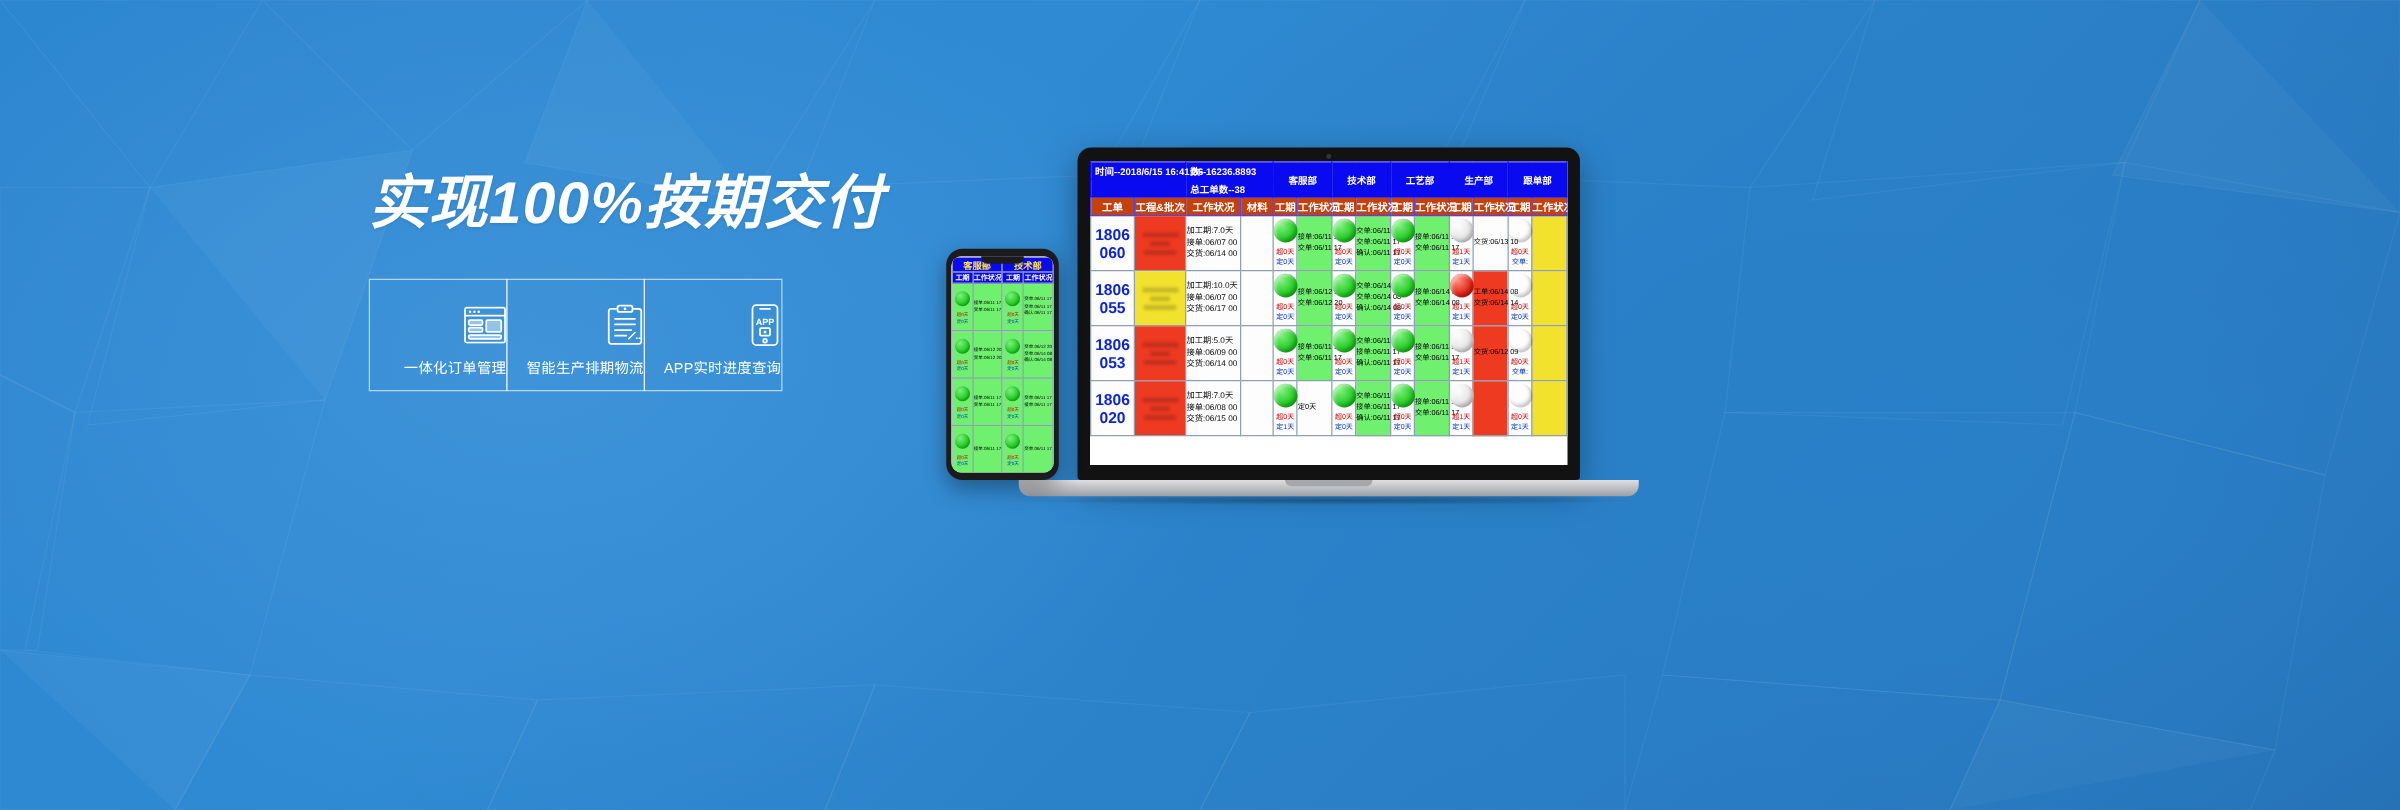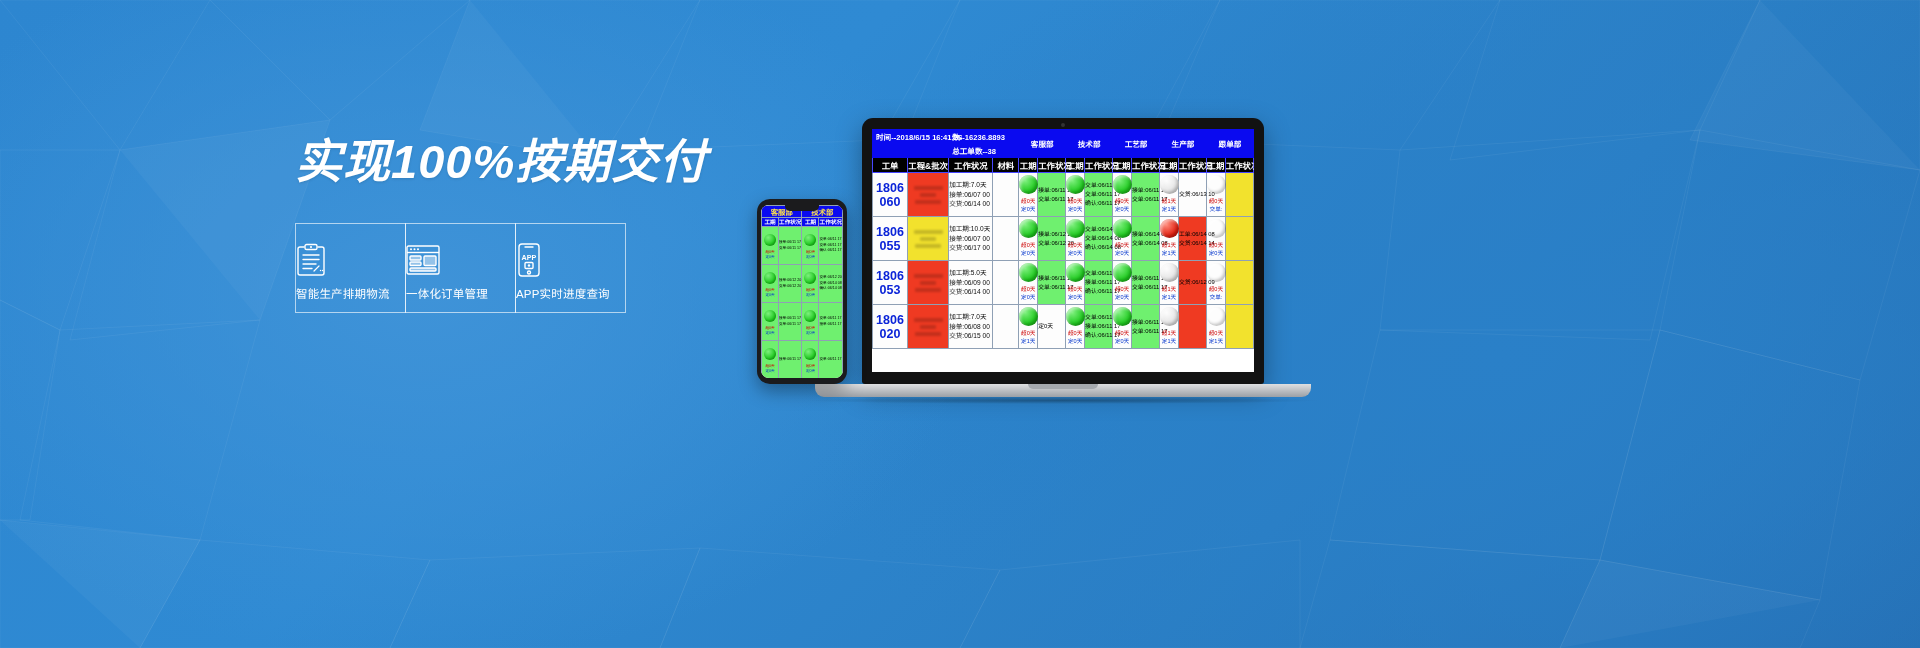--- a/index.html
+++ b/index.html
@@ -40,21 +40,21 @@
 
   .cards {
     display:flex;
     margin-top:34px;
     gap:0;
   }
   .card {
     width:111px; height:90px;
     border:1px solid rgba(255,255,255,.62);
     display:flex; flex-direction:column;
-    align-items:flex-start; justify-content:center;
+    align-items:flex-end; justify-content:center;
     padding-top:4px;
   }
   .card + .card { margin-left:-1px; }
   .card-icon { height:40px; display:flex; align-items:center; justify-content:center; }
   .card-label {
     color:#ffffff; font-size:11.5px; margin-top:5px; white-space:nowrap;
     letter-spacing:.2px;
   }
 
   
@@ -114,21 +114,21 @@
   .meta-row td {
     background:#0a0af0; color:#ffffff; font-size:7.6px; font-weight:bold;
     padding:1px 3px; border:1px solid #0a0af0; white-space:nowrap;
   }
   .meta-row .m2 { text-align:left; }
   .dept-cell {
     background:#0a0af0; color:#ffe24a; font-weight:bold;
     font-size:11px; text-align:center; padding:2px 0; border:1px solid #4646ff;
   }
   .colhead td {
-    background:#000000; color:#ffffff; font-weight:bold; font-size:8.4px;
+    background:#c2410c; color:#ffffff; font-weight:bold; font-size:8.4px;
     text-align:center; padding:1px 0; border:1px solid #4646ff; white-space:nowrap;
   }
 
   .ordno {
     color:#0b24d8; font-weight:bold; font-size:12.5px; text-align:center;
     line-height:1.12; background:#fdfdfd;
   }
   .blurcell { font-size:0; position:relative; }
   .blurcell .bl {
     display:block; margin:3px auto; border-radius:1px;
@@ -210,51 +210,51 @@
   <div class="left-col">
 
     <div class="headline">
       <span class="l2">实现100%按期交付</span>
     </div>
 
     <div class="cards">
 
       <div class="card">
         <div class="card-icon">
+          <svg width="34" height="30" viewBox="0 0 34 30" fill="none" stroke="#ffffff" stroke-width="1.4">
+            <rect x="1" y="1" width="32" height="28" rx="1.5"></rect>
+            <line x1="1" y1="7.5" x2="33" y2="7.5"></line>
+            <circle cx="5" cy="4.3" r="1" fill="#ffffff" stroke="none"></circle>
+            <circle cx="8.5" cy="4.3" r="1" fill="#ffffff" stroke="none"></circle>
+            <circle cx="12" cy="4.3" r="1" fill="#ffffff" stroke="none"></circle>
+            <rect x="4" y="11" width="11" height="4" rx="1" fill="rgba(255,255,255,.45)"></rect>
+            <rect x="18" y="11" width="12" height="9.5" rx="1" fill="rgba(255,255,255,.45)"></rect>
+            <rect x="4" y="17" width="11" height="3.5" rx="1" fill="rgba(255,255,255,.45)"></rect>
+            <rect x="4" y="23" width="26" height="3" rx="1" fill="rgba(255,255,255,.45)"></rect>
+          </svg>
+        </div>
+        <div class="card-label">一体化订单管理</div>
+      </div>
+
+      <div class="card">
+        <div class="card-icon">
           <svg width="30" height="34" viewBox="0 0 30 34" fill="none" stroke="#ffffff" stroke-width="1.4" stroke-linecap="round">
             <path d="M8 4 H4 a2 2 0 0 0 -2 2 V30 a2 2 0 0 0 2 2 H26 a2 2 0 0 0 2 -2 V6 a2 2 0 0 0 -2 -2 H22"></path>
             <rect x="9" y="1.5" width="12" height="5" rx="1.6"></rect>
             <circle cx="15" cy="4" r="1.1" fill="#ffffff" stroke="none"></circle>
             <line x1="7" y1="12" x2="23" y2="12"></line>
             <line x1="7" y1="16.5" x2="23" y2="16.5"></line>
             <line x1="7" y1="21" x2="20" y2="21"></line>
             <line x1="7" y1="25.5" x2="16" y2="25.5"></line>
             <path d="M18 28 L23 23" stroke-width="1.2"></path>
             <circle cx="24.5" cy="27.5" r=".7" fill="#ffffff" stroke="none"></circle>
             <circle cx="26.5" cy="27.5" r=".7" fill="#ffffff" stroke="none"></circle>
           </svg>
         </div>
         <div class="card-label">智能生产排期物流</div>
-      </div>
-
-      <div class="card">
-        <div class="card-icon">
-          <svg width="34" height="30" viewBox="0 0 34 30" fill="none" stroke="#ffffff" stroke-width="1.4">
-            <rect x="1" y="1" width="32" height="28" rx="1.5"></rect>
-            <line x1="1" y1="7.5" x2="33" y2="7.5"></line>
-            <circle cx="5" cy="4.3" r="1" fill="#ffffff" stroke="none"></circle>
-            <circle cx="8.5" cy="4.3" r="1" fill="#ffffff" stroke="none"></circle>
-            <circle cx="12" cy="4.3" r="1" fill="#ffffff" stroke="none"></circle>
-            <rect x="4" y="11" width="11" height="4" rx="1" fill="rgba(255,255,255,.45)"></rect>
-            <rect x="18" y="11" width="12" height="9.5" rx="1" fill="rgba(255,255,255,.45)"></rect>
-            <rect x="4" y="17" width="11" height="3.5" rx="1" fill="rgba(255,255,255,.45)"></rect>
-            <rect x="4" y="23" width="26" height="3" rx="1" fill="rgba(255,255,255,.45)"></rect>
-          </svg>
-        </div>
-        <div class="card-label">一体化订单管理</div>
       </div>
 
       <div class="card">
         <div class="card-icon">
           <svg width="26" height="34" viewBox="0 0 26 34" fill="none" stroke="#ffffff" stroke-width="1.4">
             <rect x="3" y="1" width="20" height="32" rx="3"></rect>
             <line x1="9" y1="4" x2="17" y2="4" stroke-linecap="round"></line>
             <circle cx="13" cy="29.5" r="1.5"></circle>
             <text x="13" y="17" font-size="7.2" font-family="Liberation Sans, sans-serif" font-weight="bold" fill="#ffffff" stroke="none" text-anchor="middle">APP</text>
             <rect x="9" y="19.5" width="8" height="6" rx="1"></rect>

